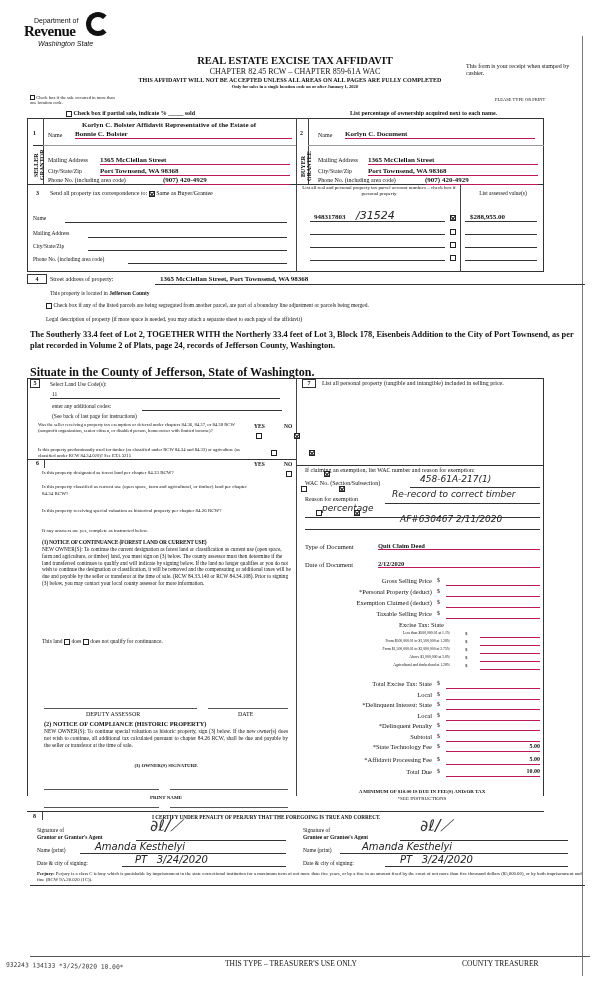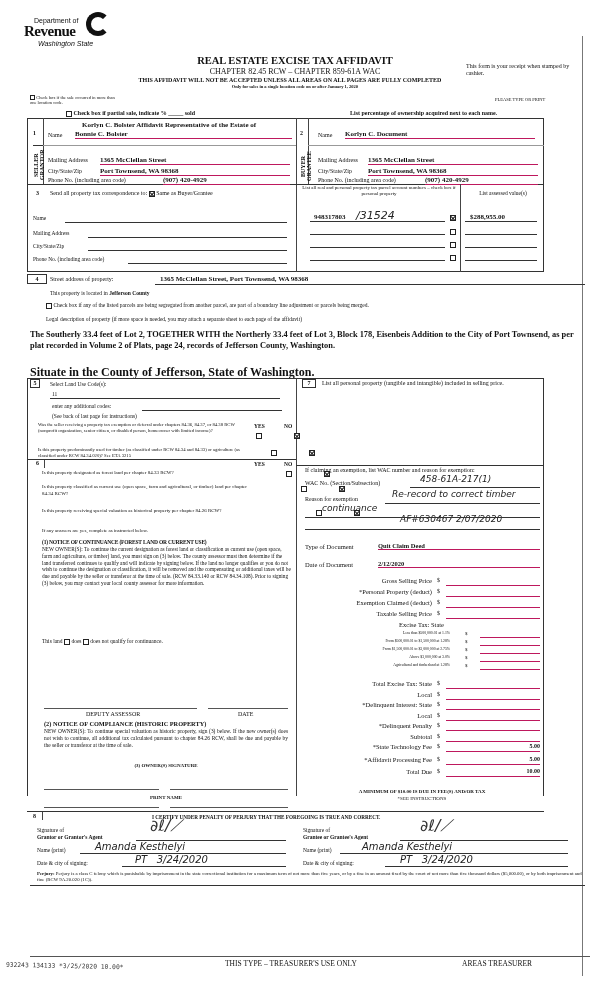--- a/index.html
+++ b/index.html
@@ -215,22 +215,22 @@
 <div class="abs box center b" style="left:302px;top:379px;width:14px;height:9px;font-size:6px;line-height:7px;">7</div>
 <div class="abs" style="left:322px;top:380px;width:220px;font-size:6px;line-height:7px;">List all personal property (tangible and intangible) included in selling price.</div>
 <div class="hline" style="left:296px;top:465px;width:248px;"></div>
 <div class="abs" style="left:305px;top:467px;font-size:6px;">If claiming an exemption, list WAC number and reason for exemption:</div>
 <div class="abs" style="left:305px;top:480px;font-size:6px;">WAC No. (Section/Subsection)</div>
 <div class="abs hand" style="left:420px;top:474px;font-size:9px;">458-61A-217(1)</div>
 <div class="hline" style="left:410px;top:487px;width:130px;"></div>
 <div class="abs" style="left:305px;top:496px;font-size:6px;">Reason for exemption</div>
 <div class="abs hand" style="left:392px;top:489px;font-size:9px;">Re-record to correct timber</div>
 <div class="hline" style="left:385px;top:503px;width:155px;"></div>
-<div class="abs hand" style="left:322px;top:503px;font-size:9px;">continuance</div>
-<div class="abs hand" style="left:400px;top:514px;font-size:9px;">AF#630467  2/07/2020</div>
+<div class="abs hand" style="left:322px;top:503px;font-size:9px;">percentage</div>
+<div class="abs hand" style="left:400px;top:514px;font-size:9px;">AF#630467  2/11/2020</div>
 <div class="hline" style="left:305px;top:517px;width:235px;"></div>
 <div class="hline" style="left:305px;top:529px;width:235px;"></div>
 
 <div class="abs" style="left:305px;top:543px;font-size:6.5px;">Type of Document</div>
 <div class="abs filled ul" style="left:378px;top:542px;width:162px;font-size:6.5px;">Quit Claim Deed</div>
 <div class="abs" style="left:305px;top:561px;font-size:6.5px;">Date of Document</div>
 <div class="abs filled ul" style="left:378px;top:560px;width:162px;font-size:6.5px;">2/12/2020</div>
 
 
 <div class="abs" style="left:300px;top:577px;width:244px;">
@@ -369,16 +369,16 @@
 <div class="abs" style="left:37px;top:871px;width:548px;font-size:4.8px;line-height:6px;">
   <span class="b">Perjury:</span>
   <span>Perjury is a class C felony which is punishable by imprisonment in the state correctional institution for a maximum term of not more than five years, or by a fine in an amount fixed by the court of not more than five thousand dollars ($5,000.00), or by both imprisonment and fine (RCW 9A.20.020 (1C)).</span>
 </div>
 <div class="hline" style="left:30px;top:885px;width:555px;"></div>
 
 
 <div class="hline" style="left:30px;top:956px;width:560px;background:#555;"></div>
 <div class="abs" style="left:6px;top:962px;font-family:'DejaVu Sans Mono',monospace;font-size:6.3px;color:#333;transform:rotate(1.2deg);">932243 134133 *3/25/2020 10.00*</div>
 <div class="abs" style="left:225px;top:959px;font-size:7.5px;">THIS TYPE – TREASURER'S USE ONLY</div>
-<div class="abs" style="left:462px;top:959px;font-size:7.5px;">AREAS TREASURER</div>
+<div class="abs" style="left:462px;top:959px;font-size:7.5px;">COUNTY TREASURER</div>
 
 
 
 
 </body></html>

